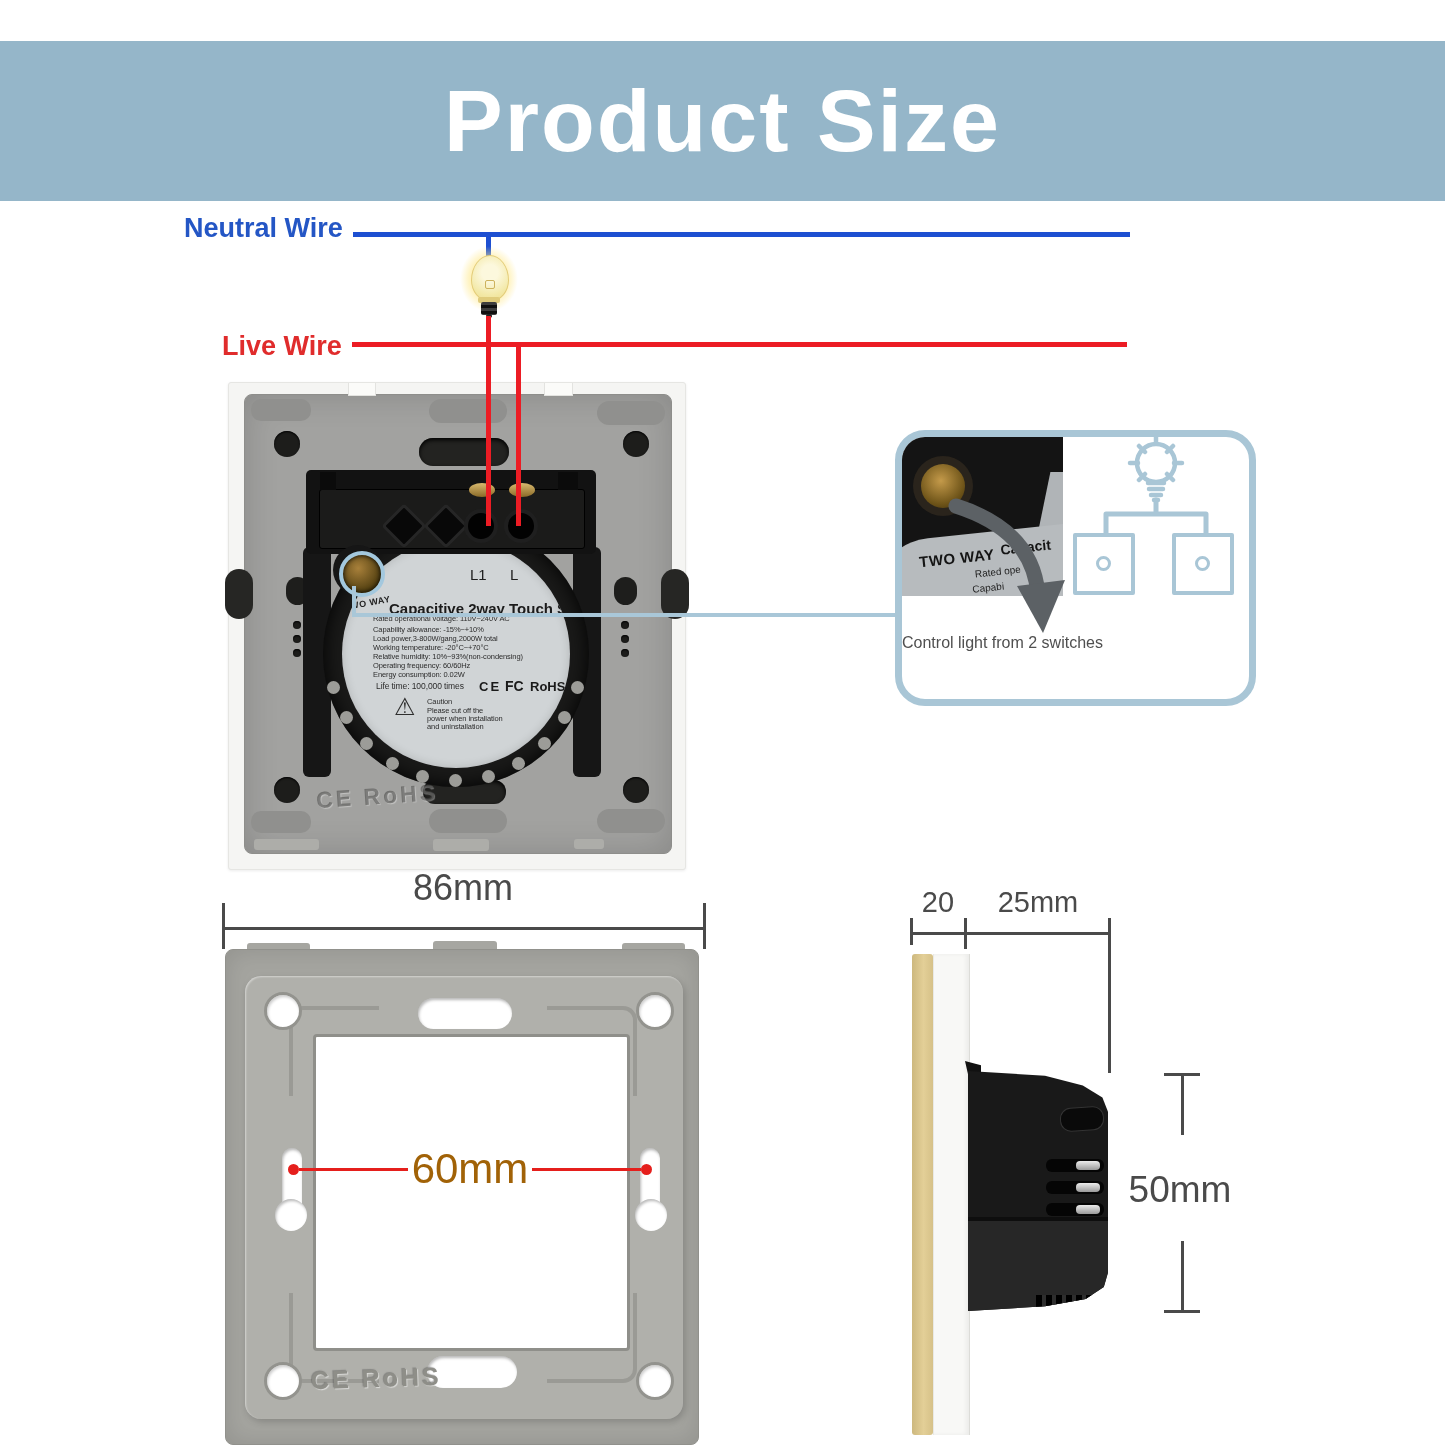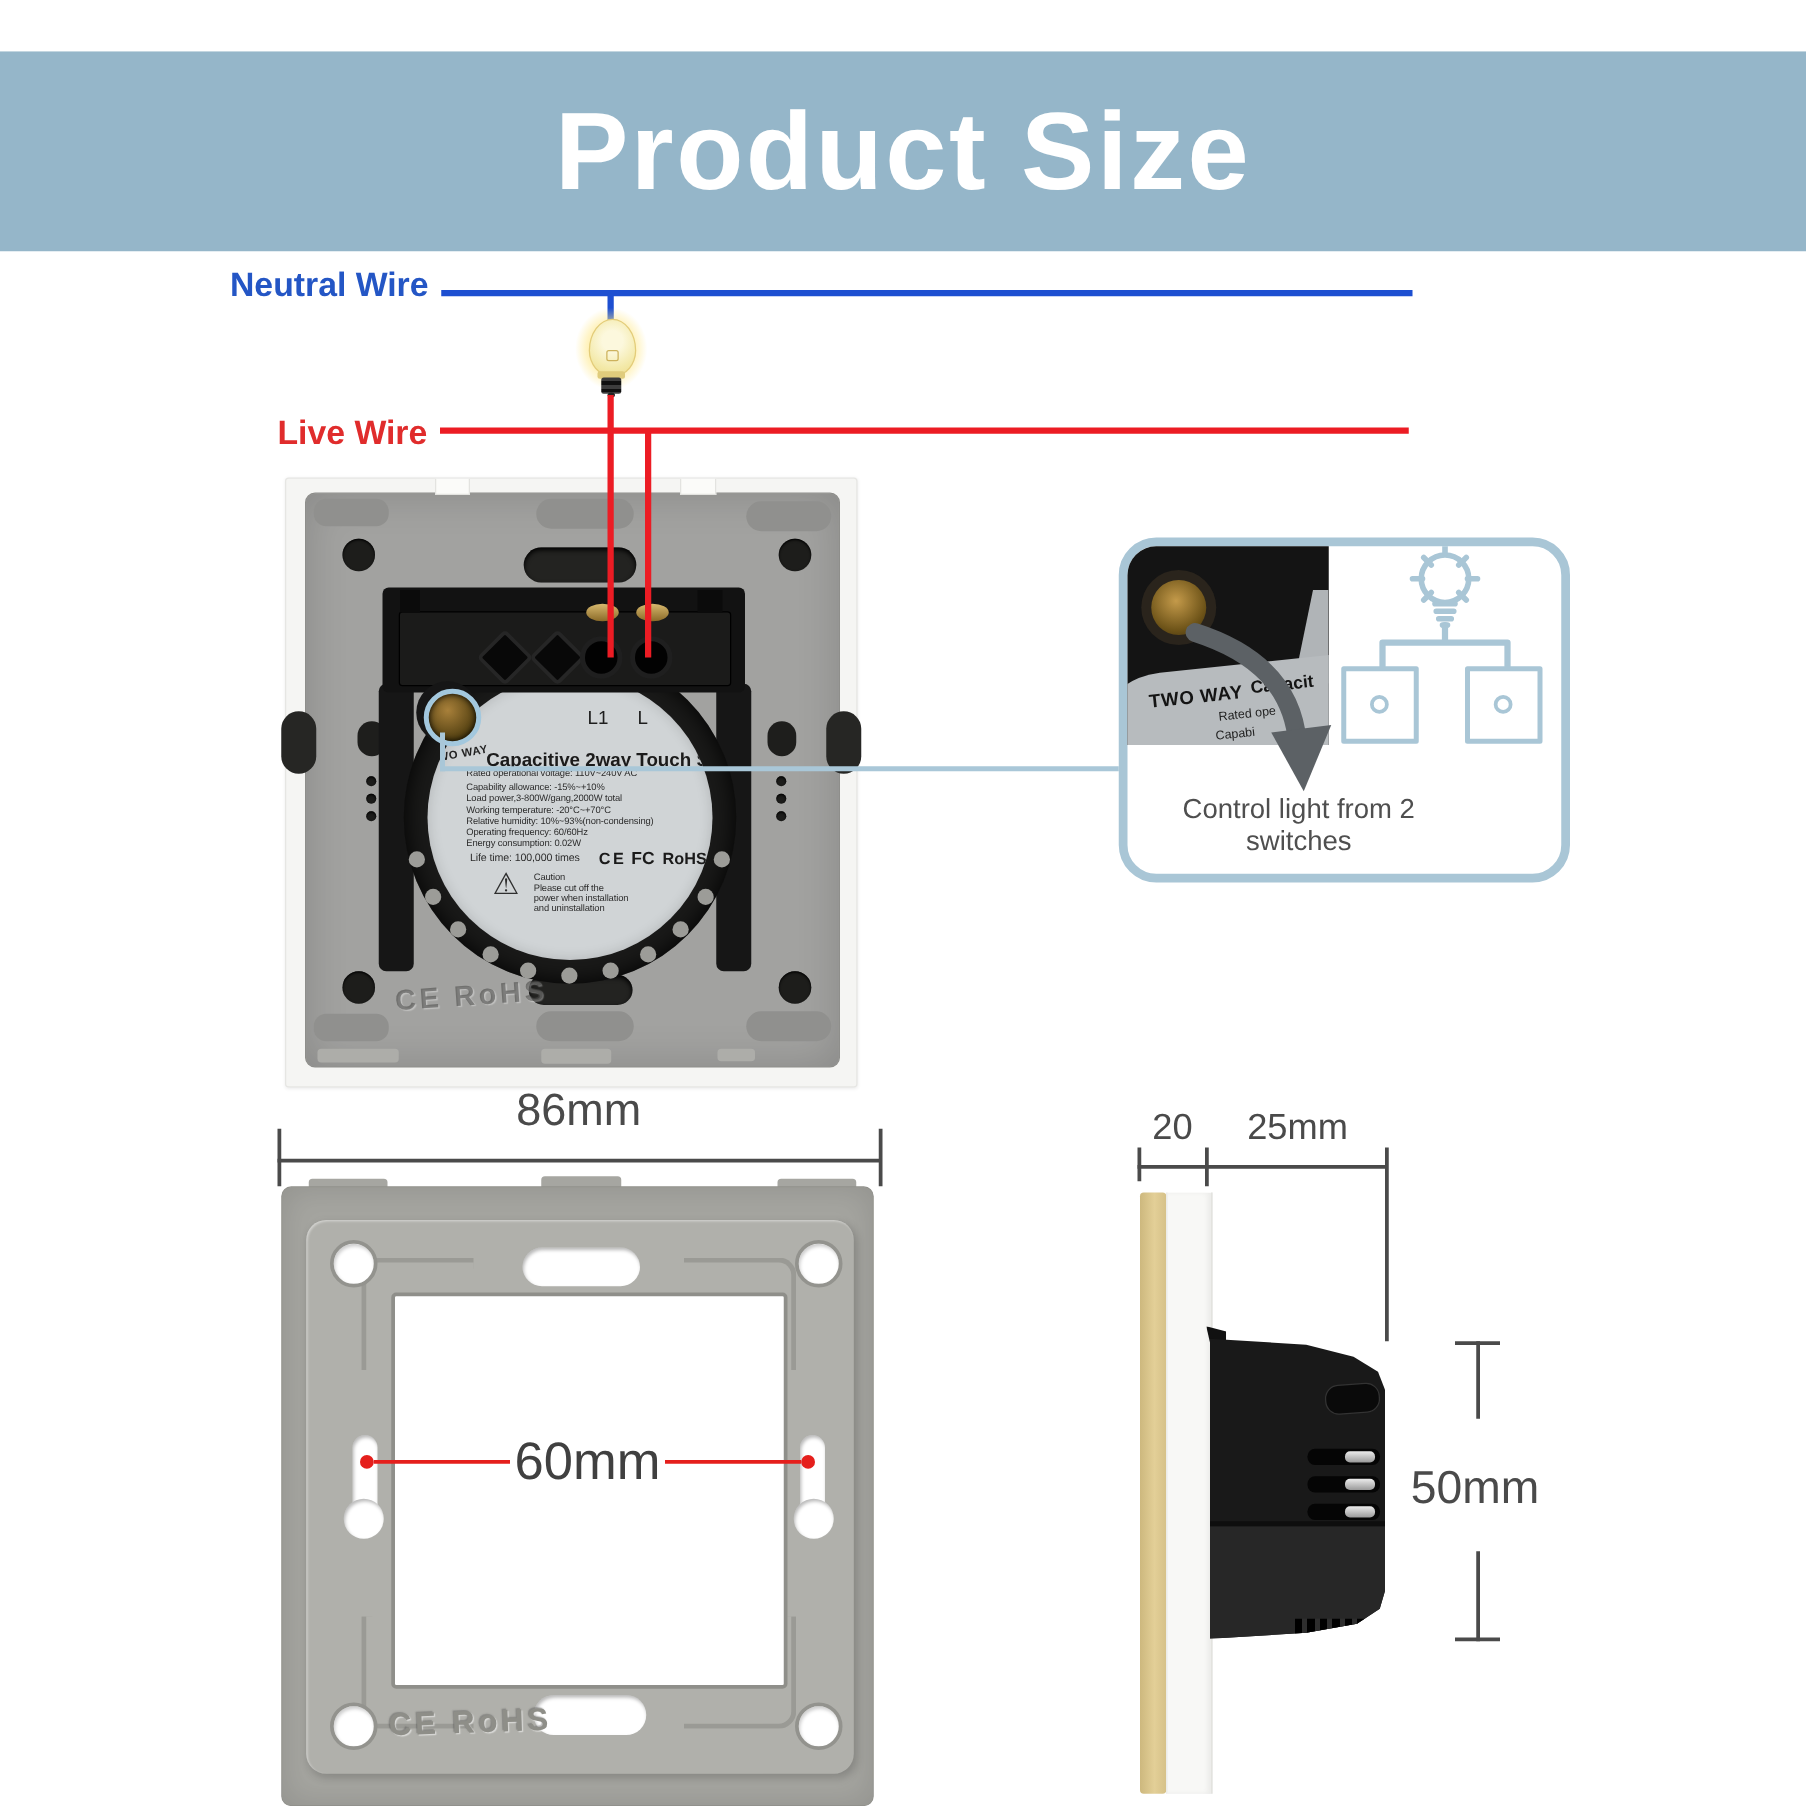--- a/index.html
+++ b/index.html
@@ -164,21 +164,21 @@
     <svg class="abs" style="left:200px;top:0;" width="120" height="110" viewBox="0 0 120 110" stroke="#a9c6d6" stroke-width="4.5" fill="none" stroke-linecap="round">
       <circle cx="54" cy="26" r="19"></circle>
       <path d="M54 0 V5 M37 9 L43 15 M71 9 L65 15 M28 26 H36 M80 26 H72 M37 43 L43 37 M71 43 L65 37"></path>
       <path d="M46 46 H62 M47 52 H61 M49 58 H59 M52 63 H56"></path>
       <path d="M54 63 V77 M4 77 H104 M4 77 V96 M104 77 V96" stroke-width="5"></path>
     </svg>
     <div class="abs" style="left:171px;top:96px;width:62px;height:62px;box-sizing:border-box;border:4px solid #a9c6d6;border-radius:2px;background:#fff;"></div>
     <div class="abs" style="left:270px;top:96px;width:62px;height:62px;box-sizing:border-box;border:4px solid #a9c6d6;border-radius:2px;background:#fff;"></div>
     <div class="abs" style="left:194px;top:119px;width:15px;height:15px;border:3px solid #a9c6d6;border-radius:50%;box-sizing:border-box;"></div>
     <div class="abs" style="left:293px;top:119px;width:15px;height:15px;border:3px solid #a9c6d6;border-radius:50%;box-sizing:border-box;"></div>
-    <div class="abs" style="left:0;top:197px;width:274px;text-align:center;font-size:22px;color:#4f4f4f;">Control light from 2 switches</div>
+    <div class="abs" style="left:0;top:197px;width:274px;text-align:left;font-size:16px;color:#4f4f4f;">Control light from 2 switches</div>
   </div>
 
   <div class="abs dimtxt" style="left:363px;top:826px;width:200px;text-align:center;font-size:36px;">86mm</div>
   <div class="abs hline" style="left:222px;top:886px;width:483px;"></div>
   <div class="abs vtick" style="left:222px;top:862px;height:46px;"></div>
   <div class="abs vtick" style="left:703px;top:862px;height:46px;"></div>
 
   <div class="abs" style="left:225px;top:908px;width:472px;height:494px;">
     <div class="abs" style="left:22px;top:-6px;width:63px;height:12px;background:#a6a6a1;border-radius:3px;"></div>
     <div class="abs" style="left:208px;top:-8px;width:64px;height:14px;background:#a6a6a1;border-radius:3px;"></div>
@@ -206,21 +206,21 @@
     <div class="abs pill" style="left:193px;top:49px;width:94px;height:31px;"></div>
     <div class="abs pill" style="left:202px;top:407px;width:90px;height:32px;"></div>
     <div class="abs pill" style="left:57px;top:199px;width:20px;height:72px;"></div>
     <div class="abs pill" style="left:50px;top:250px;width:32px;height:32px;border-radius:50%;"></div>
     <div class="abs pill" style="left:415px;top:199px;width:20px;height:72px;"></div>
     <div class="abs pill" style="left:410px;top:250px;width:32px;height:32px;border-radius:50%;"></div>
 
     <div class="abs" style="left:63px;top:203px;width:364px;height:34px;display:flex;align-items:center;">
       <div style="width:11px;height:11px;border-radius:50%;background:#e51f1c;"></div>
       <div style="flex:1;height:3px;background:#e51f1c;"></div>
-      <div style="font-size:42px;color:#404040;margin:0 4px;line-height:34px;">60mm</div>
+      <div style="font-size:42px;color:#a16207;margin:0 4px;line-height:34px;">60mm</div>
       <div style="flex:1;height:3px;background:#e51f1c;"></div>
       <div style="width:11px;height:11px;border-radius:50%;background:#e51f1c;"></div>
     </div>
 
     <div class="abs" style="left:86px;top:415px;font-size:25px;font-weight:bold;letter-spacing:3px;color:#8e8e88;transform:rotate(-2deg);
                 text-shadow:-1px -1px 1px rgba(60,60,60,.35),1px 1px 1px rgba(255,255,255,.55);">CE RoHS</div>
   </div>
 
   <div class="abs" style="left:912px;top:913px;width:21px;height:481px;border-radius:3px;
               background:linear-gradient(90deg,#cdb87e,#e3cf97 55%,#d6c188);"></div>

